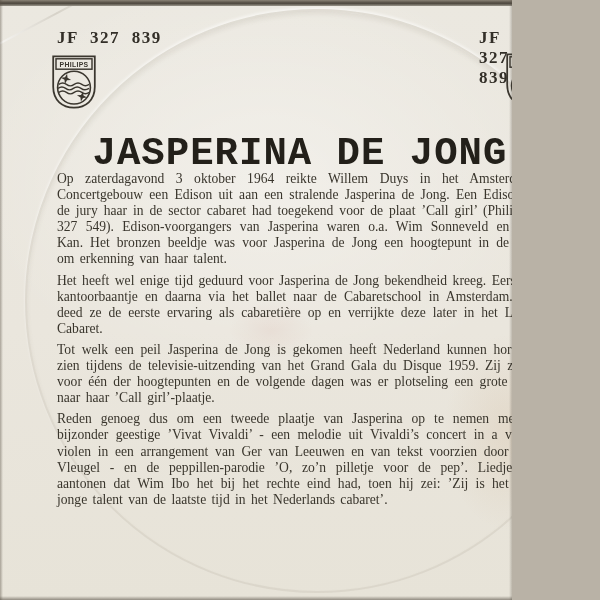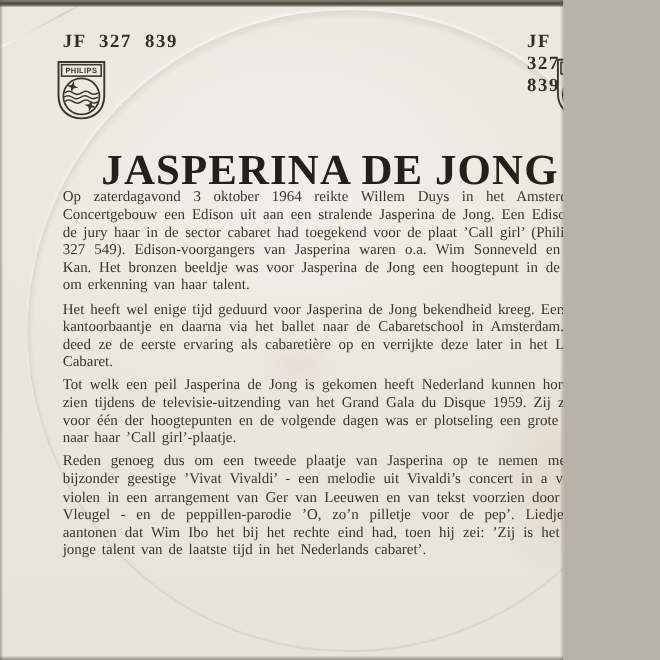--- a/index.html
+++ b/index.html
@@ -49,21 +49,21 @@
   .logo svg{width:100%;height:100%;}
   .logo .stroke{stroke:#3b372f;fill:none;}
   .logo .fill{fill:#3b372f;}
   .logo text{
     font-family:"Liberation Sans", sans-serif;font-weight:bold;
     font-size:8.6px;letter-spacing:0.4px;fill:#3b372f;
   }
   .title{
     position:absolute;left:0;top:106px;width:600px;
     text-align:center;font-size:39px;letter-spacing:1px;
-    color:#23201a;white-space:nowrap;
+    color:#23201a;white-space:nowrap;font-family:Liberation Mono, monospace;
   }
   .notes{
     position:absolute;left:57px;top:171px;width:487px;
     color:#39352c;
   }
   .notes .para{
     margin:0 0 5px 0;
     font-size:13.6px;line-height:16.1px;
     text-align:justify;word-spacing:2px;
   }

